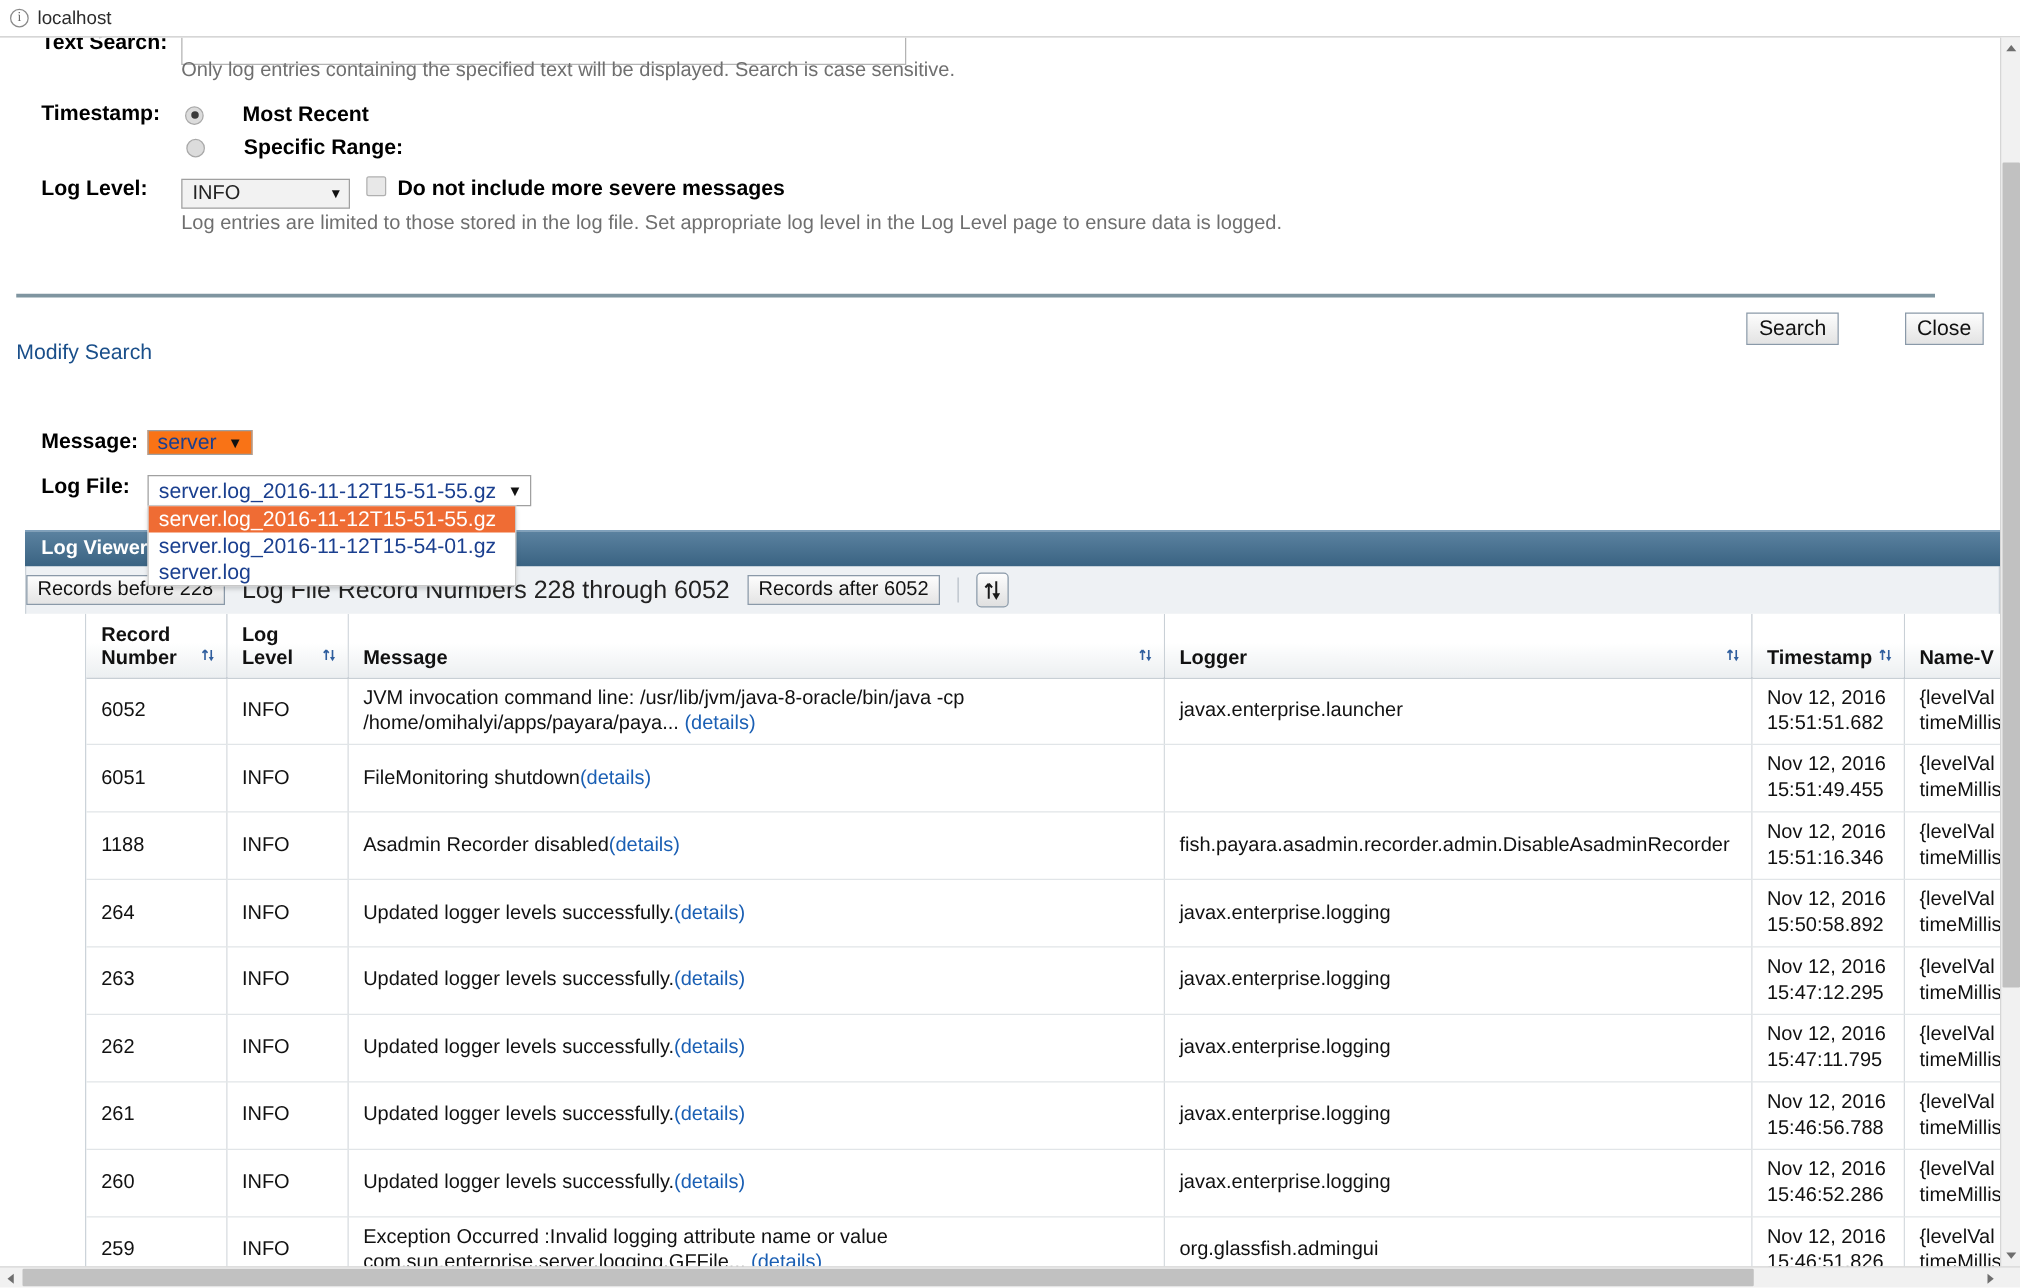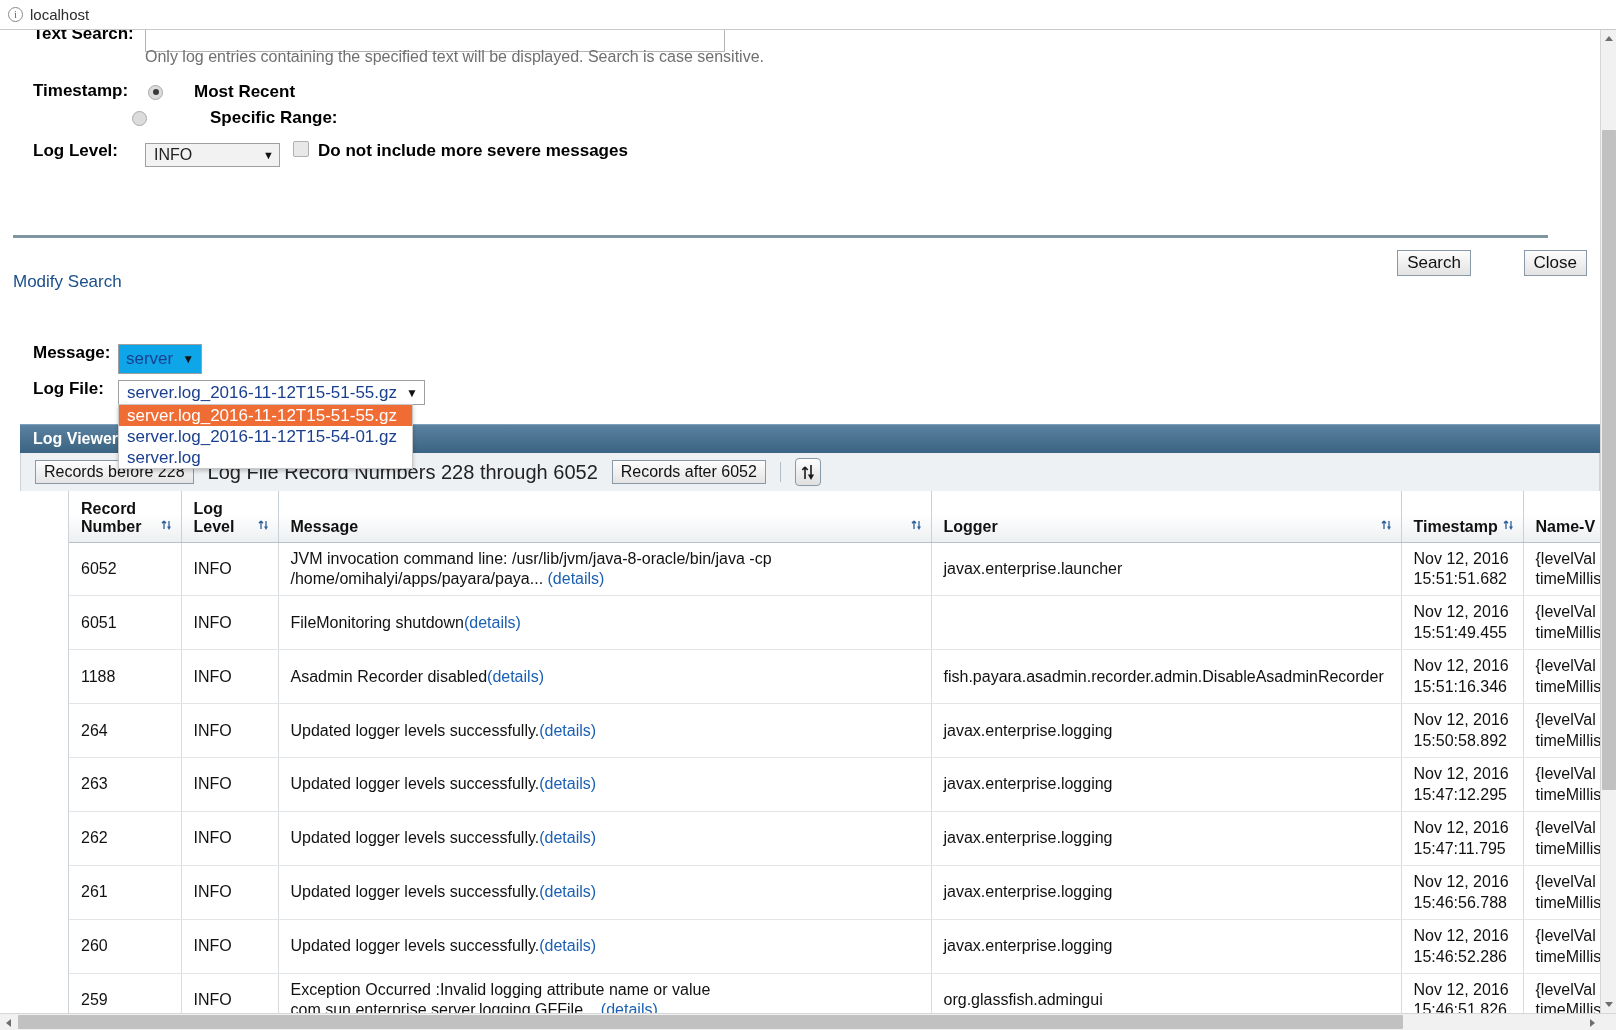--- a/index.html
+++ b/index.html
@@ -74,21 +74,21 @@
     margin-right: 9px; flex: none;
     position: relative;
   }
   .radio.checked::after {
     content: ""; position: absolute;
     left: 3.5px; top: 3.5px; width: 6px; height: 6px;
     border-radius: 50%; background: #3a3a3a;
   }
   .radio-row .rtext { font-size: 17px; font-weight: bold; color: #000; margin-left: 22px; }
   #radio-most-recent { left: 148px; top: 52px; }
-  #radio-specific-range { left: 132px; top: 78px; gap: 32px; }
+  #radio-specific-range { left: 149px; top: 78px; }
 
   #loglevel-label { left: 33px; top: 111px; }
   #loglevel-select {
     position: absolute; left: 145px; top: 113px;
     width: 135px; height: 24px;
     border: 1px solid #a0a0a0; background: #f2f2f2;
     display: flex; align-items: center; justify-content: space-between;
     padding: 0 5px 0 8px;
     font-size: 16px; color: #222;
   }
@@ -122,21 +122,21 @@
   #modify-search {
     position: absolute; left: 13px; top: 242px;
     font-size: 17px; color: #1a4f8a; text-decoration: none;
     cursor: pointer;
   }
 
   
   #instance-label { left: 33px; top: 313px; }
   #instance-select {
     position: absolute; left: 118px; top: 314px;
-    height: 30px; border: 1px solid #a0a0a0; background: #0ea5e9;
+    height: 20px; border: 1px solid #a0a0a0; background: #f97316;
     display: flex; align-items: center; gap: 9px;
     padding: 0 7px;
     font-size: 17px; color: #1a3f8f;
   }
   #instance-select .caret { font-size: 12px; color: #111; }
 
   #logfile-label { left: 33px; top: 349px; }
   #logfile-select {
     position: absolute; left: 118px; top: 350px;
     height: 25px; border: 1px solid #a0a0a0; background: #fff;
@@ -178,21 +178,21 @@
     padding-left: 13px;
     z-index: 5;
   }
   #lv-toolbar {
     position: absolute; left: 20px; top: 423px;
     width: 1580px; height: 38px;
     background: #eef1f4;
     border-left: 1px solid #ccd3d9;
     border-right: 1px solid #ccd3d9;
     display: flex; align-items: center;
-    padding-left: 14px; gap: 14px;
+    gap: 14px;
     z-index: 4;
   }
   .tb-btn {
     border: 1px solid #8a99a8;
     background: linear-gradient(#fdfdfd, #e4e4e4);
     font-size: 16px; color: #111;
     padding: 2px 8px; cursor: pointer;
   }
   #tb-range { font-size: 20px; color: #222; }
   #tb-sep { width: 1px; height: 20px; background: #b6bec6; }
@@ -326,20 +326,21 @@
     <span class="rtext">Specific Range:</span>
   </div>
 
   <div class="lbl form-row" id="loglevel-label">Log Level:</div>
   <div id="loglevel-select">
     <span>INFO</span>
     <span class="caret">▼</span>
   </div>
   <div id="sev-checkbox"></div>
   <div class="lbl form-row" id="sev-label">Do not include more severe messages</div>
+  <div class="hint" id="loglevel-hint">Log entries are limited to those stored in the log file. Set appropriate log level in the Log Level page to ensure data is logged.</div>
 
   <div id="divider"></div>
 
   <div class="btn" id="btn-search">Search</div>
   <div class="btn" id="btn-close">Close</div>
 
   <a id="modify-search">Modify Search</a>
 
   <div class="lbl form-row" id="instance-label">Message:</div>
   <div id="instance-select">

